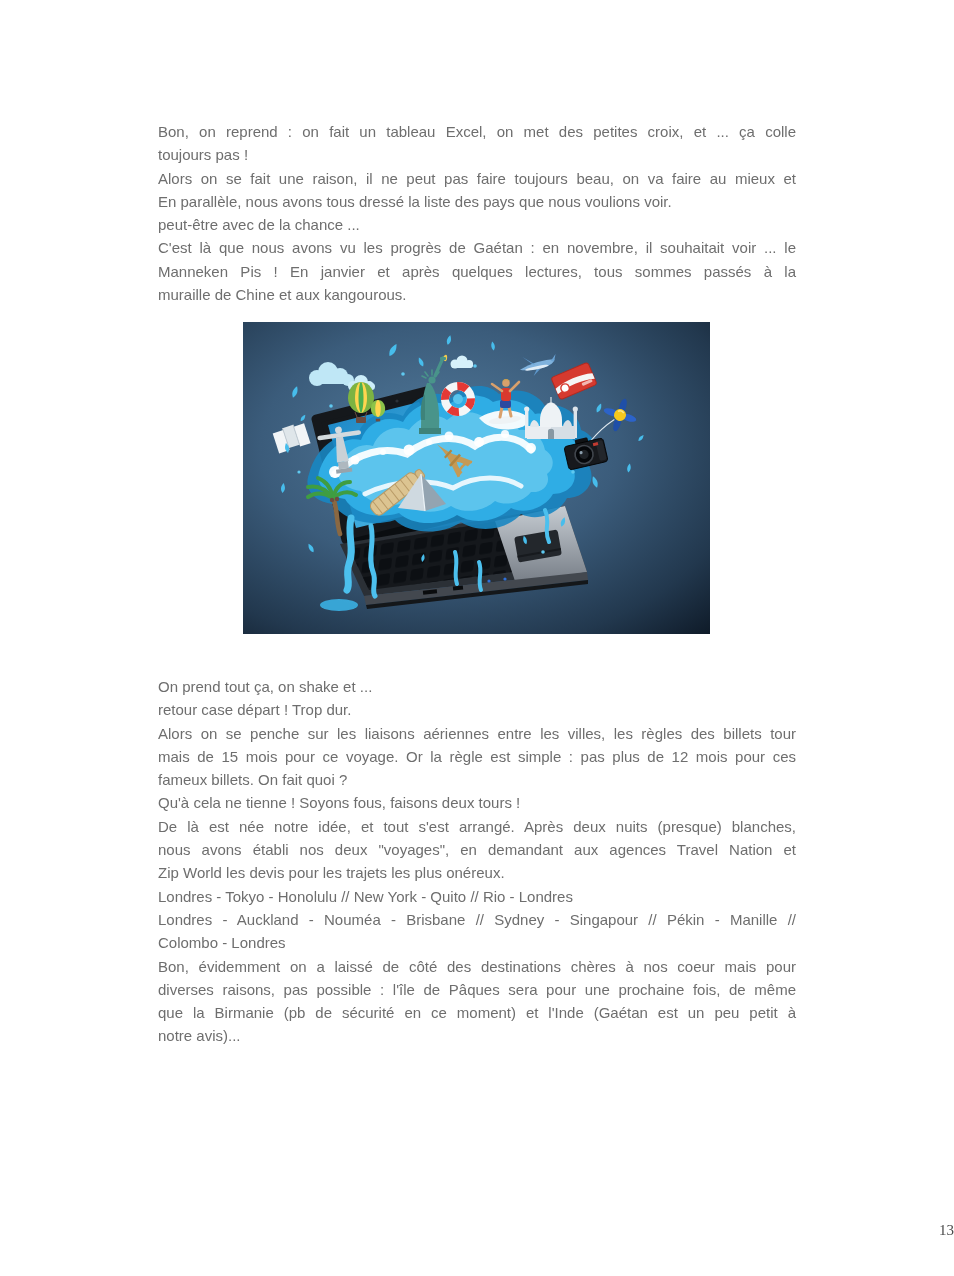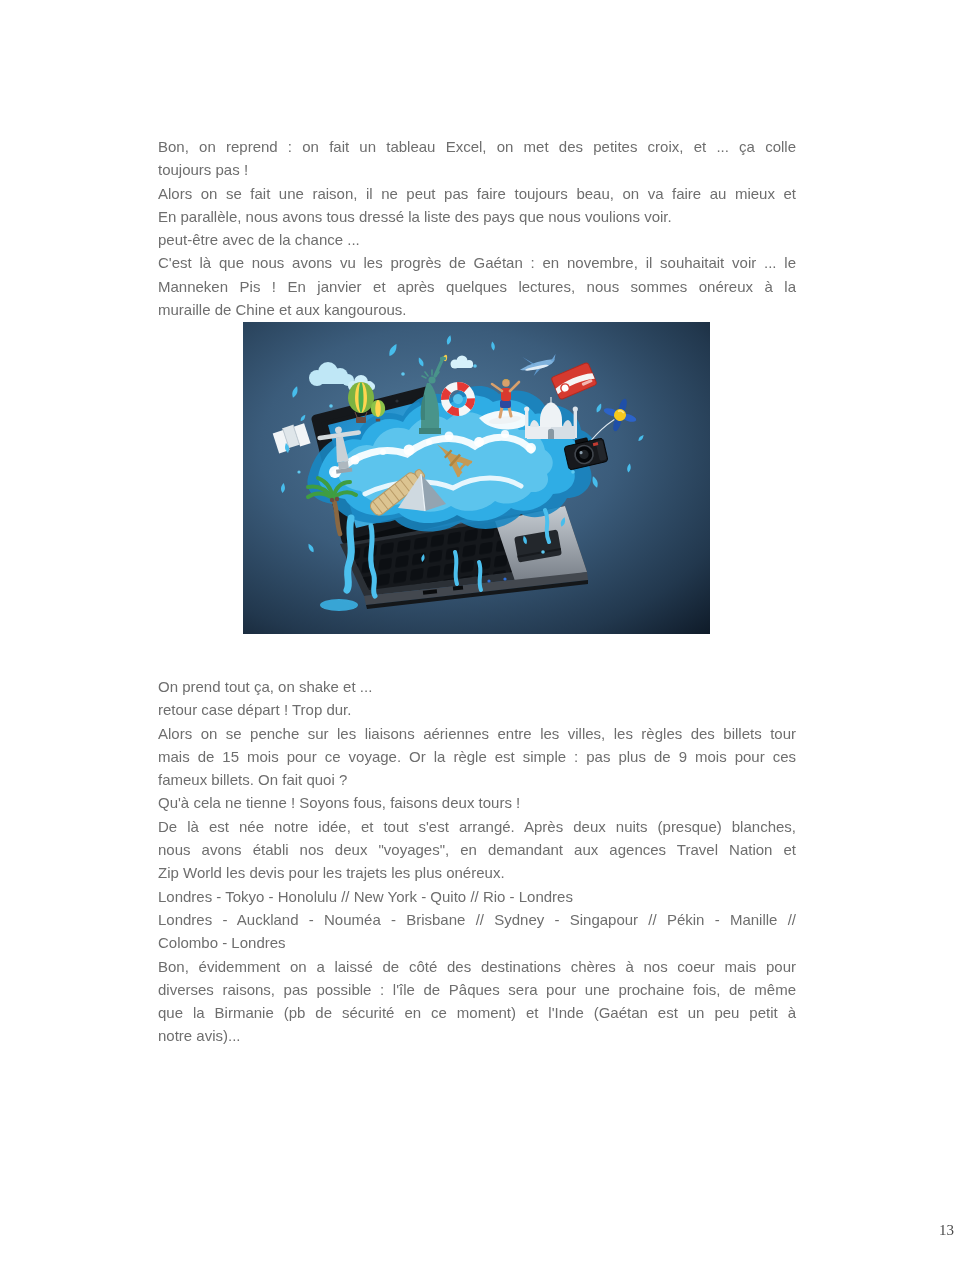--- a/index.html
+++ b/index.html
@@ -9,21 +9,21 @@
     background:#ffffff;
     font-family:"Liberation Sans","DejaVu Sans",sans-serif;
     color:#6e6e6e;
     overflow:hidden;
   }
   .text-block{
     position:absolute;left:158px;width:638px;
     font-size:15px;line-height:23.3px;
     color:#6e6e6e;
   }
-  #block-a{top:135px;}
+  #block-a{top:120px;}
   #block-b{top:675px;}
   .line{white-space:normal;}
   .line.j{text-align:justify;text-align-last:justify;-moz-text-align-last:justify;}
   .figure-wrap{
     position:absolute;left:243px;top:322px;width:467px;height:312px;
     margin:0;padding:0;
   }
   .figure-wrap svg{display:block;width:467px;height:312px;}
   .page-number{
     position:absolute;top:1222px;left:0;width:100%;
@@ -37,21 +37,21 @@
 
 <div class="page">
 
   <div class="text-block" id="block-a">
     <div class="line j">Bon, on reprend : on fait un tableau Excel, on met des petites croix, et ... ça colle</div>
     <div class="line">toujours pas !</div>
     <div class="line j">Alors on se fait une raison, il ne peut pas faire toujours beau, on va faire au mieux et</div>
     <div class="line">En parallèle, nous avons tous dressé la liste des pays que nous voulions voir.</div>
     <div class="line">peut-être avec de la chance ...</div>
     <div class="line j">C'est là que nous avons vu les progrès de Gaétan : en novembre, il souhaitait voir ... le</div>
-    <div class="line j">Manneken Pis ! En janvier et après quelques lectures, nous sommes onéreux à la</div>
+    <div class="line j">Manneken Pis ! En janvier et après quelques lectures, tous sommes passés à la</div>
     <div class="line">muraille de Chine et aux kangourous.</div>
   </div>
 
   <figure class="figure-wrap" role="img" aria-label="Illustration : un ordinateur portable d'où jaillit une vague d'eau avec des monuments et symboles de voyage (statue de la Liberté, tour Eiffel, Taj Mahal, Christ Rédempteur, surfeur, montgolfière, palmier, appareil photo, carte de crédit, avion)">
     <svg viewBox="0 0 467 312" xmlns="http://www.w3.org/2000/svg">
       <defs>
         <radialGradient id="bgGrad" cx="0.42" cy="0.40" r="0.85">
           <stop offset="0" stop-color="#527A9B"></stop>
           <stop offset="0.45" stop-color="#3B5C7B"></stop>
           <stop offset="0.78" stop-color="#22384E"></stop>
@@ -365,21 +365,21 @@
         <circle cx="300" cy="230" r="1.8" fill="#5FC9F0"></circle>
         <circle cx="56" cy="150" r="1.6" fill="#5FC9F0"></circle>
       </g>
     </svg>
   </figure>
 
   <div class="text-block" id="block-b">
     <div class="line">On prend tout ça, on shake et ...</div>
     <div class="line">retour case départ ! Trop dur.</div>
     <div class="line j">Alors on se penche sur les liaisons aériennes entre les villes, les règles des billets tour</div>
-    <div class="line j">mais de 15 mois pour ce voyage. Or la règle est simple : pas plus de 9 mois pour ces</div>
+    <div class="line j">mais de 15 mois pour ce voyage. Or la règle est simple : pas plus de 12 mois pour ces</div>
     <div class="line">fameux billets. On fait quoi ?</div>
     <div class="line">Qu'à cela ne tienne ! Soyons fous, faisons deux tours !</div>
     <div class="line j">De là est née notre idée, et tout s'est arrangé. Après deux nuits (presque) blanches,</div>
     <div class="line j">nous avons établi nos deux "voyages", en demandant aux agences Travel Nation et</div>
     <div class="line">Zip World les devis pour les trajets les plus onéreux.</div>
     <div class="line">Londres - Tokyo - Honolulu // New York - Quito // Rio - Londres</div>
     <div class="line j">Londres - Auckland - Nouméa - Brisbane // Sydney - Singapour // Pékin - Manille //</div>
     <div class="line">Colombo - Londres</div>
     <div class="line j">Bon, évidemment on a laissé de côté des destinations chères à nos coeur mais pour</div>
     <div class="line j">diverses raisons, pas possible : l'île de Pâques sera pour une prochaine fois, de même</div>

